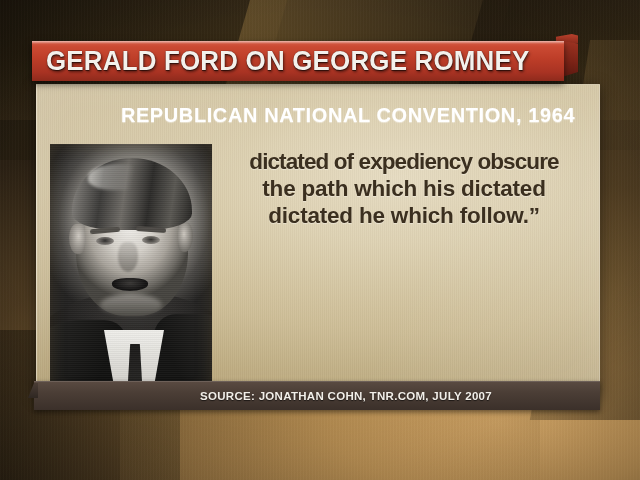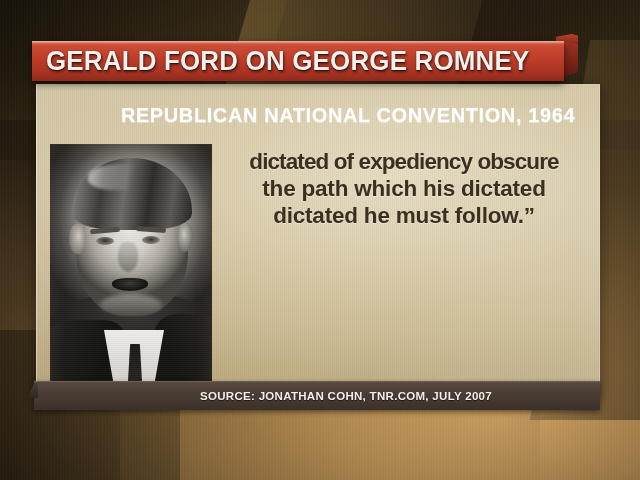--- a/index.html
+++ b/index.html
@@ -343,21 +343,21 @@
     <div class="ph-nose"></div>
     <div class="ph-mouth"></div>
     <div class="ph-chin"></div>
     <div class="ph-grain"></div>
     <div class="ph-edgefade"></div>
   </div>
 
   <div id="quote">
     <span class="qline">dictated of expediency obscure</span>
     <span class="qline">the path which his dictated</span>
-    <span class="qline">dictated he must follow.”</span>
+    <span class="qline">dictated he which follow.”</span>
   </div>
 
   <div id="sourcebar">
     <div class="src-leftcap"></div>
     <div class="src-text">SOURCE: JONATHAN COHN, TNR.COM, JULY 2007</div>
   </div>
 
 </div>
 
 </body></html>

